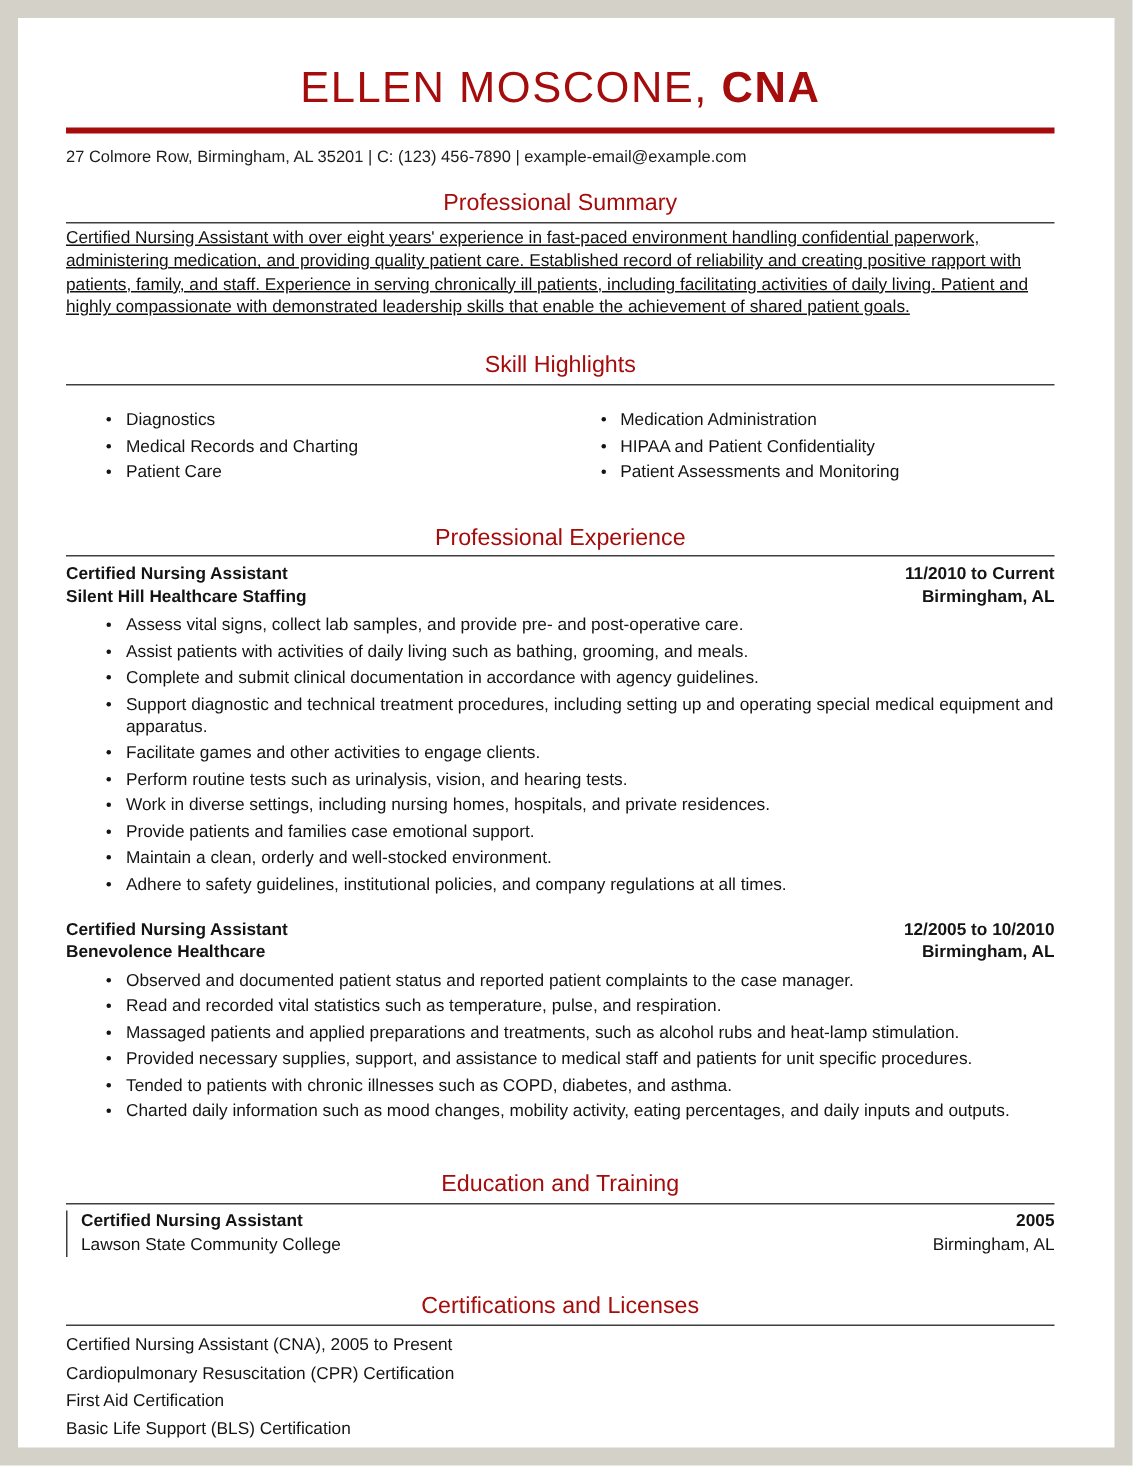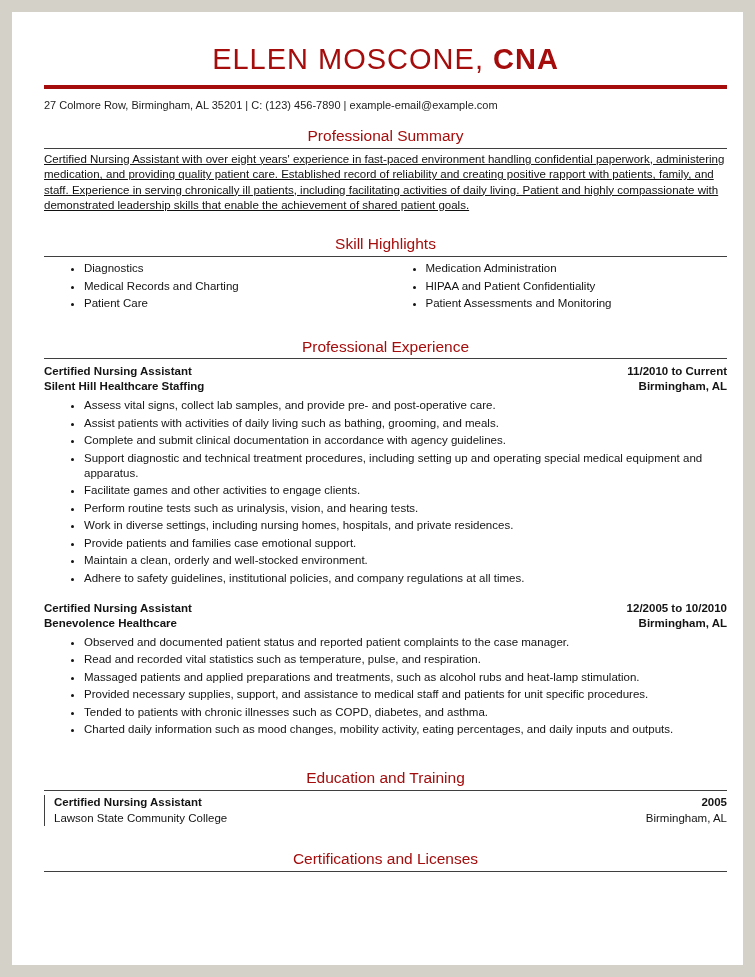--- a/index.html
+++ b/index.html
@@ -6,21 +6,21 @@
   html,body { width:755px; height:977px; }
   body {
     background:#d3d1c8;
     padding:12px;
     font-family:"Liberation Sans","DejaVu Sans",sans-serif;
     color:#141414;
   }
   .page {
     width:731px; height:953px;
     background:#ffffff;
-    padding:20px 16px 0 32px;
+    padding:20px 40px 0 32px;
     overflow:hidden;
   }
   
   h1.name {
     text-align:center;
     font-size:29px;
     font-weight:400;
     letter-spacing:1px;
     color:#a50d0d;
     margin-top:12px;
@@ -56,21 +56,21 @@
   .mt-cert    { margin-top:24px; }
 
   p.summary {
     font-size:11.5px;
     line-height:15.4px;
     margin-top:3px;
     color:#111;
     text-decoration:underline;
   }
   
-  .skills-cols { display:flex; margin-top:4px; }
+  .skills-cols { display:flex; margin-top:16px; }
   .skills-cols ul { width:50%; }
   ul.bullets {
     list-style:disc;
     padding-left:40px;
     font-size:11.5px;
   }
   ul.bullets li {
     line-height:15px;
     margin-bottom:2.5px;
   }
@@ -194,15 +194,21 @@
       <div class="edu-row">
         <span>Lawson State Community College</span>
         <span>Birmingham, AL</span>
       </div>
     </div>
   </section>
 
   <section>
     <h2 class="section-title mt-cert">Certifications and Licenses</h2>
     <div class="rule"></div>
+    <div class="cert-list">
+      <div class="cert-item">Certified Nursing Assistant (CNA), 2005 to Present</div>
+      <div class="cert-item">Cardiopulmonary Resuscitation (CPR) Certification</div>
+      <div class="cert-item">First Aid Certification</div>
+      <div class="cert-item">Basic Life Support (BLS) Certification</div>
+    </div>
   </section>
 
 </div>
 
 </body></html>

